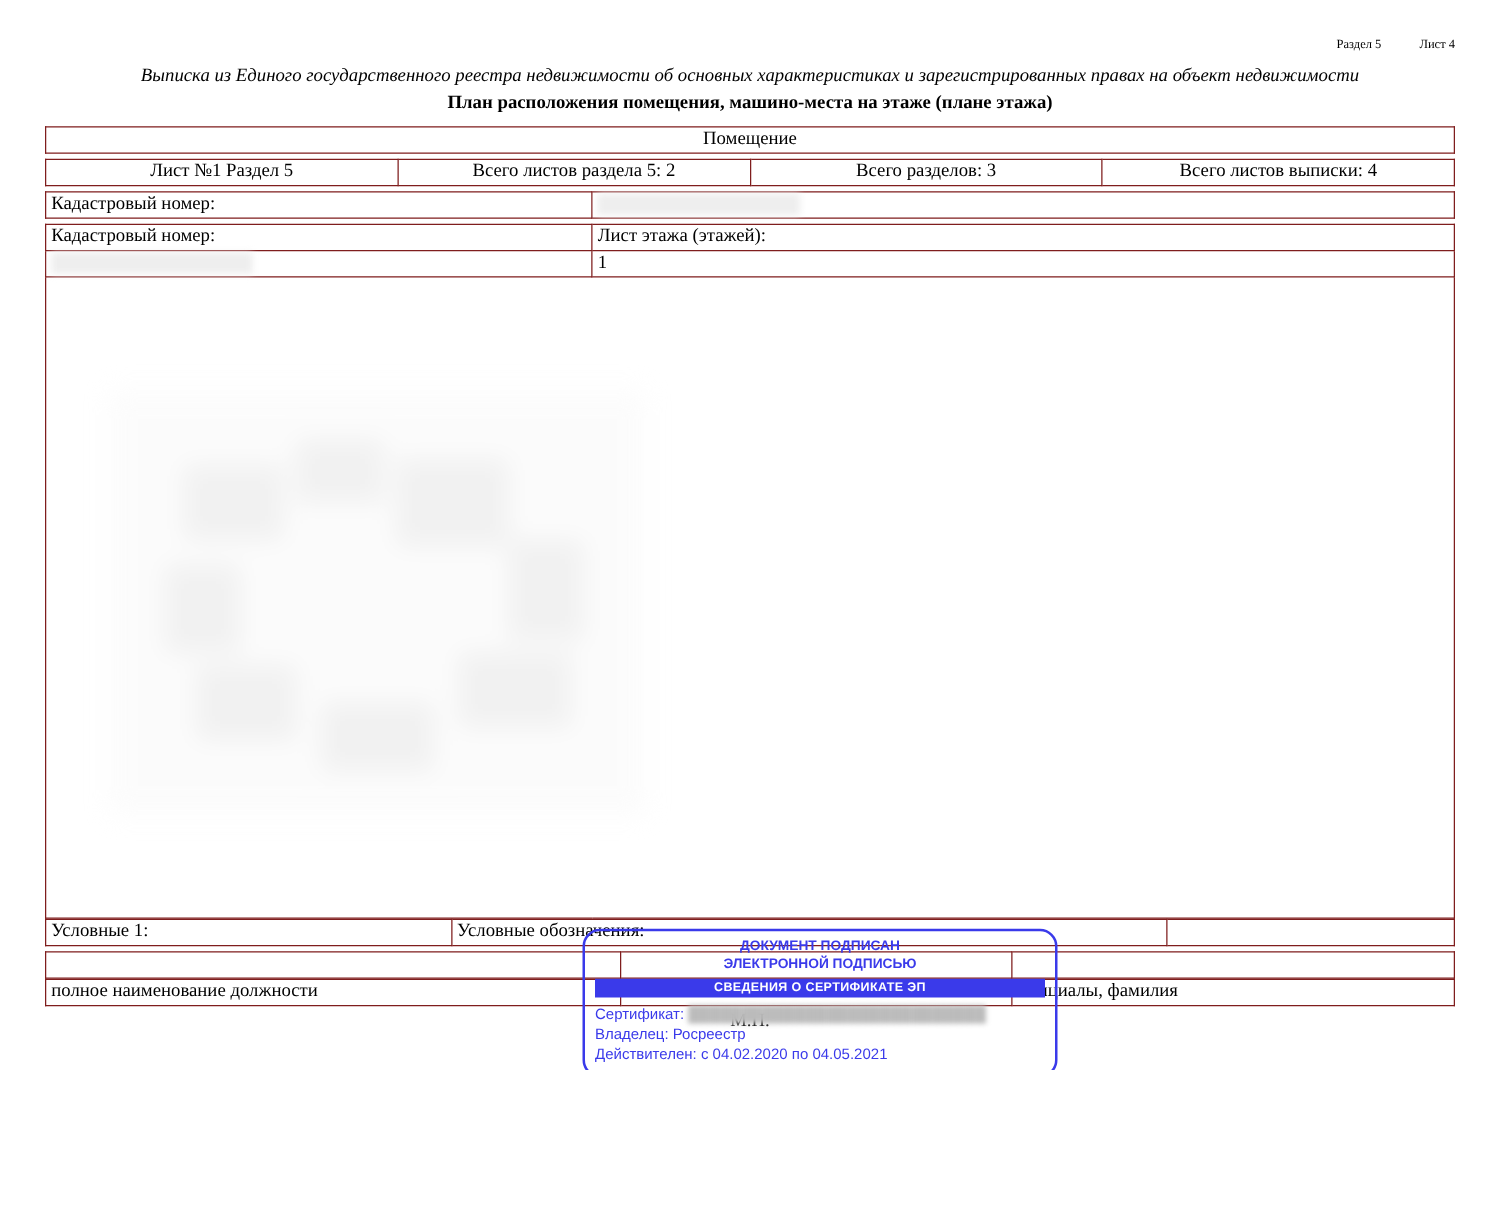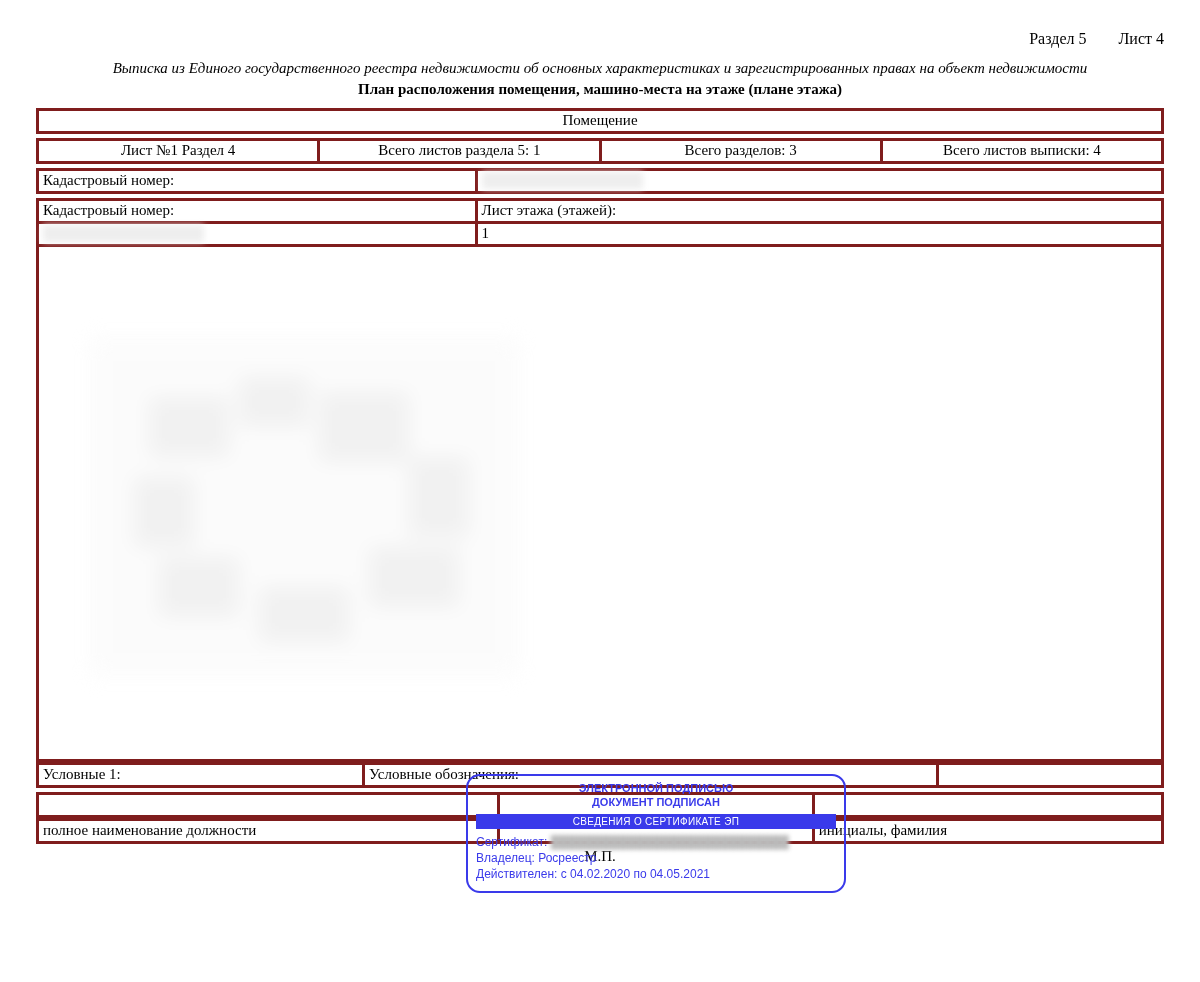--- a/index.html
+++ b/index.html
@@ -6,33 +6,33 @@
     font-family: "Times New Roman", serif;
     font-size: 15px;
     margin: 0;
     padding: 30px 36px;
     background: #fff;
     color: #000;
   }
   .top-right {
     text-align: right;
     margin-bottom: 12px;
-    font-size: 16px;
+    font-size: 10px;
   }
   .top-right span { margin-left: 28px; }
   .center { text-align: center; }
   .header-line1 { margin-bottom: 4px; font-style: italic; }
   .header-line2 { margin-bottom: 10px; font-weight: bold; }
   table {
     border-collapse: collapse;
     width: 100%;
     table-layout: fixed;
   }
   td {
-    border: 3px solid #7f1d1d;
+    border: 1px solid #7f1d1d;
     padding: 1px 4px;
     vertical-align: top;
     font-size: 15px;
     height: 18px;
   }
   .gap { height: 4px; }
   .plan-cell {
     height: 510px;
     position: relative;
   }
@@ -78,20 +78,21 @@
     margin-bottom: 4px;
   }
   .stamp .bar {
     background: #3a3aea;
     color: #fff;
     text-align: center;
     font-size: 10px;
     padding: 2px 0;
     margin-bottom: 6px;
     letter-spacing: 0.3px;
+    font-weight: bold;
   }
   .stamp .field { margin: 2px 0; font-size: 12px; }
   .stamp .field .r { filter: blur(2px); color: #bbb; }
   .below-stamp-table { margin-top: 0; }
 </style>
 </head>
 <body>
 
 <div class="top-right">
   <span>Раздел 5</span>
@@ -107,22 +108,22 @@
         <td class="center">Помещение</td>
       </tr>
 </tbody>
   </table>
 
 <div class="gap"></div>
 
 <table>
   <tbody>
       <tr>
-    <td style="width:25%" class="center">Лист №1  Раздел 4</td>
-    <td style="width:25%" class="center">Всего листов раздела 5: 1</td>
+    <td style="width:25%" class="center">Лист №1  Раздел 5</td>
+    <td style="width:25%" class="center">Всего листов раздела 5: 2</td>
     <td style="width:25%" class="center">Всего разделов: 3</td>
     <td style="width:25%" class="center">Всего листов выписки: 4</td>
   </tr>
 </tbody>
   </table>
 
 <div class="gap"></div>
 
 <table>
   <tbody>
@@ -178,22 +179,22 @@
     <td></td>
   </tr>
 </tbody>
   </table>
 
 <div class="gap"></div>
 
 <div class="stamp-container">
   <div class="stamp">
     <div class="title">
+      <div>ДОКУМЕНТ ПОДПИСАН</div>
       <div>ЭЛЕКТРОННОЙ ПОДПИСЬЮ</div>
-      <div>ДОКУМЕНТ ПОДПИСАН</div>
     </div>
     <div class="bar">СВЕДЕНИЯ О СЕРТИФИКАТЕ ЭП</div>
     <div class="field">
       <span>Сертификат:</span>
       <span class="r">████████████████████████████</span>
     </div>
     <div class="field">
       <span>Владелец:</span>
       <span>Росреестр</span>
     </div>

